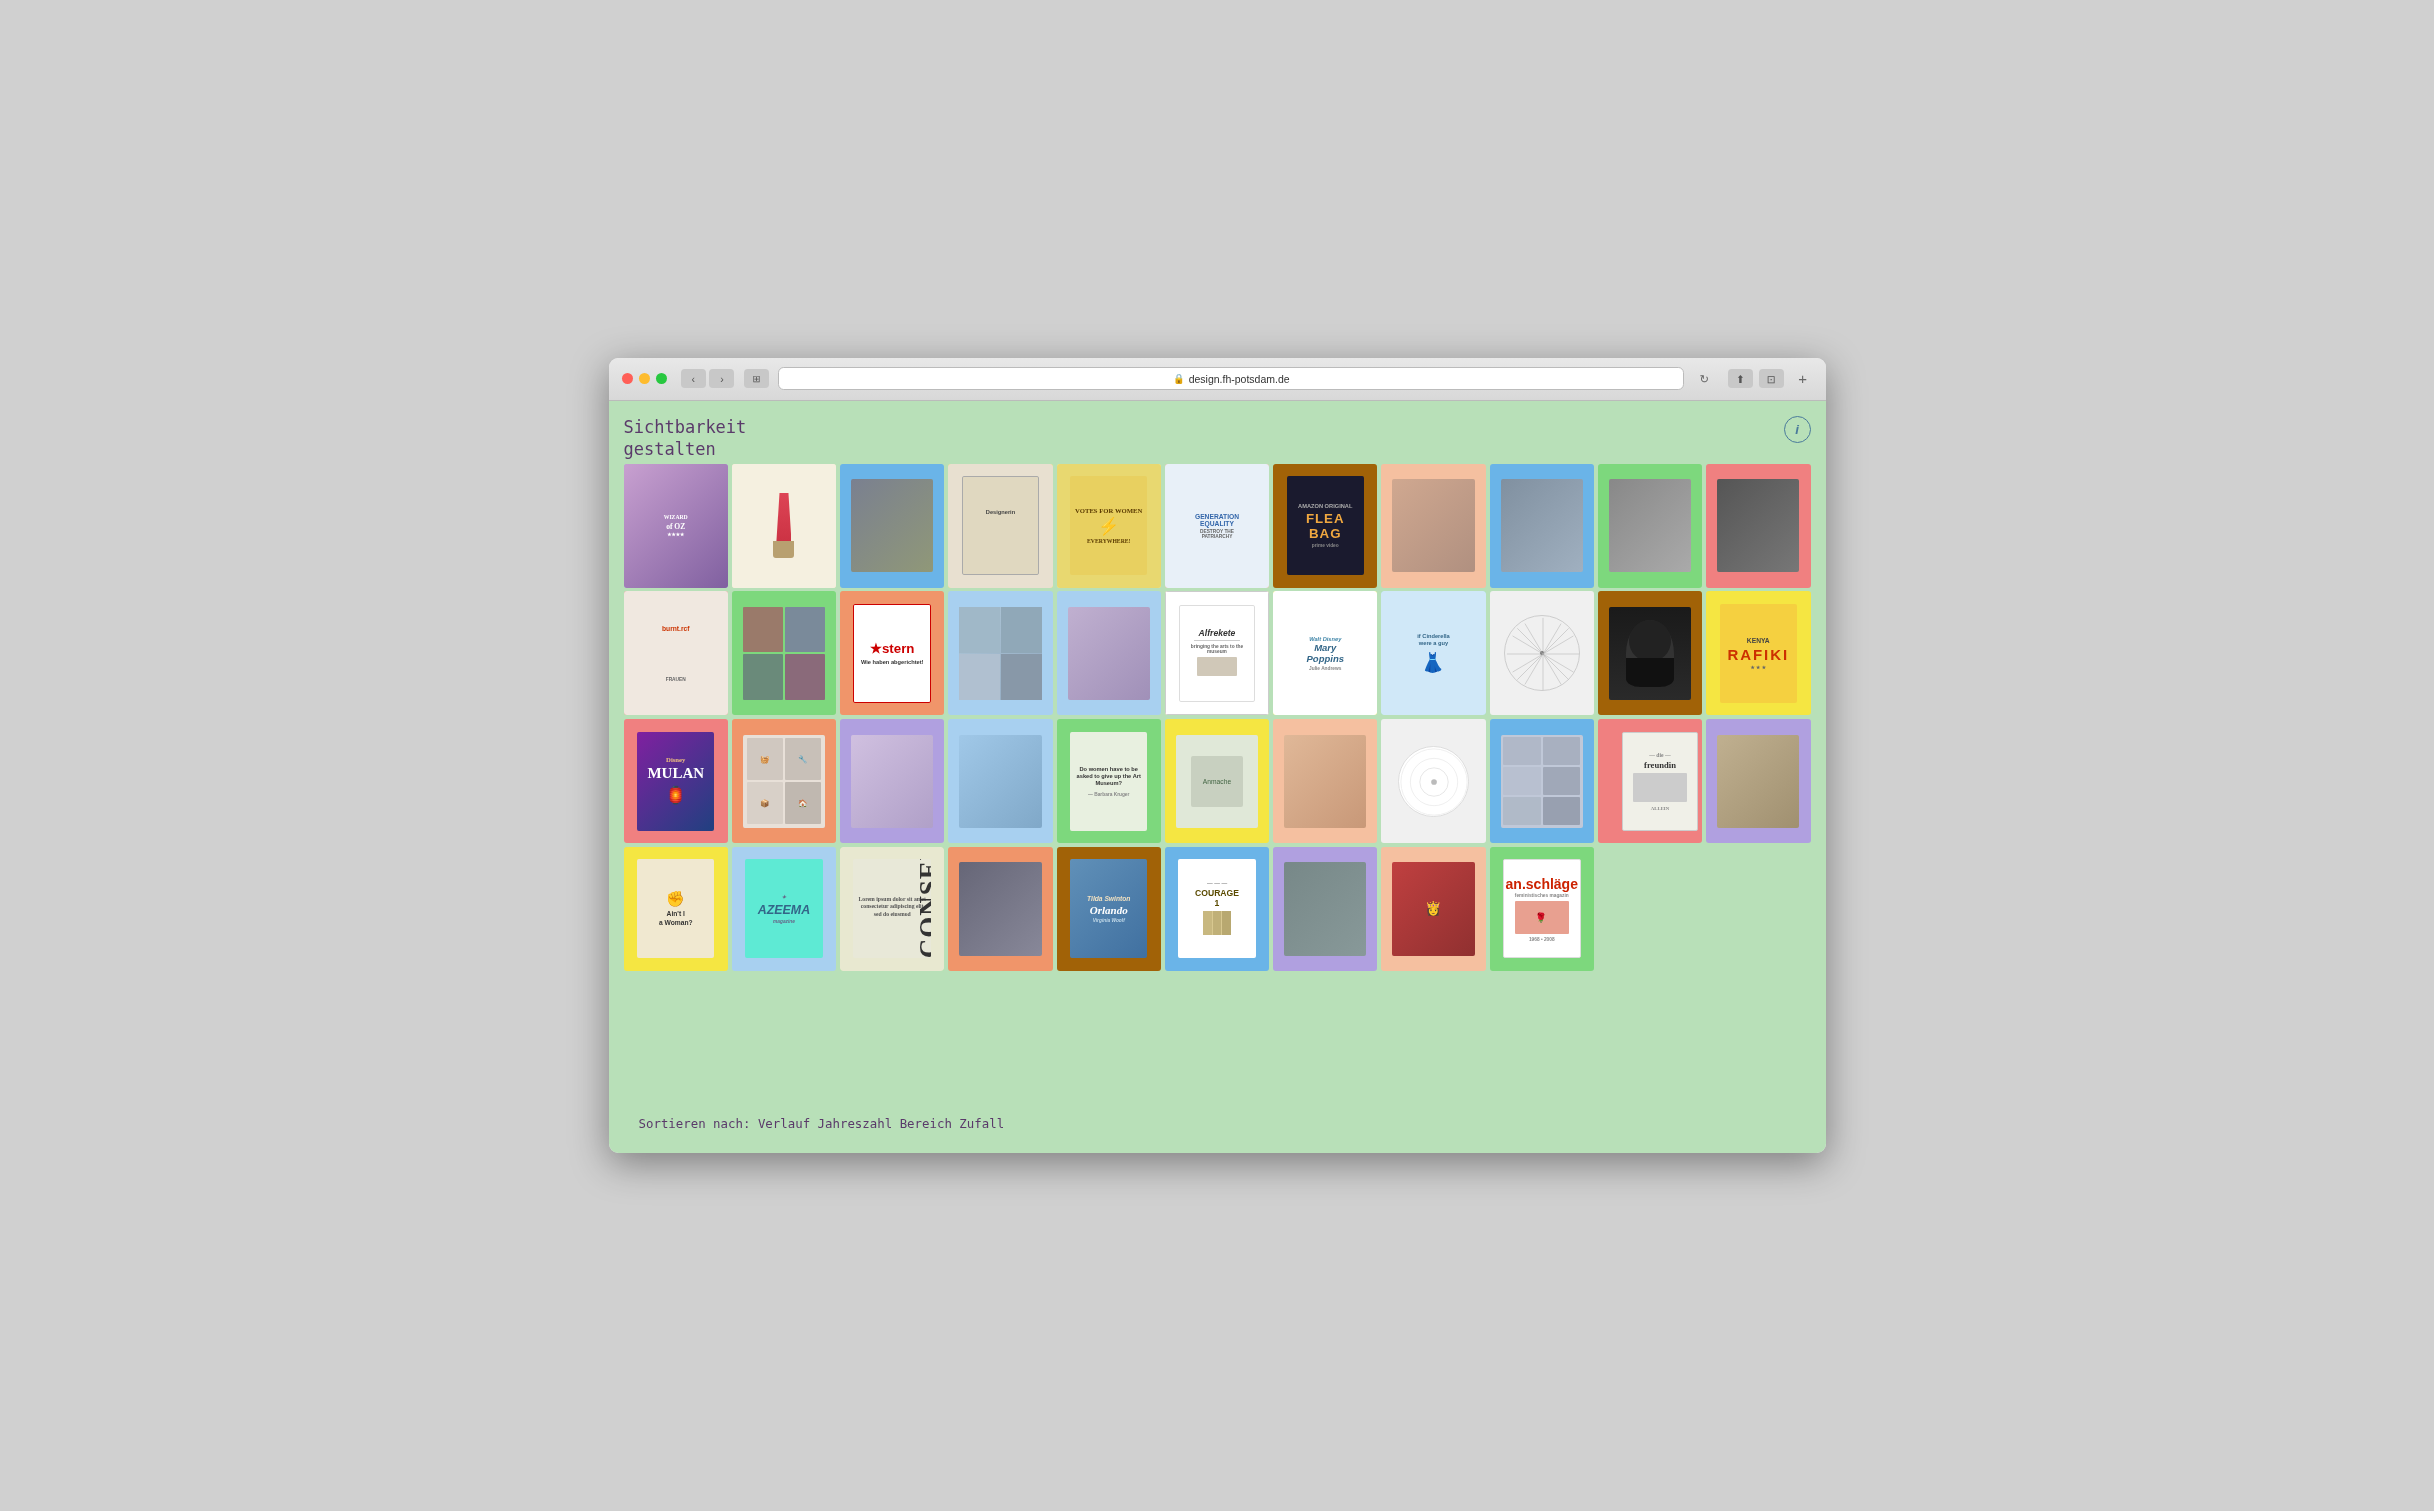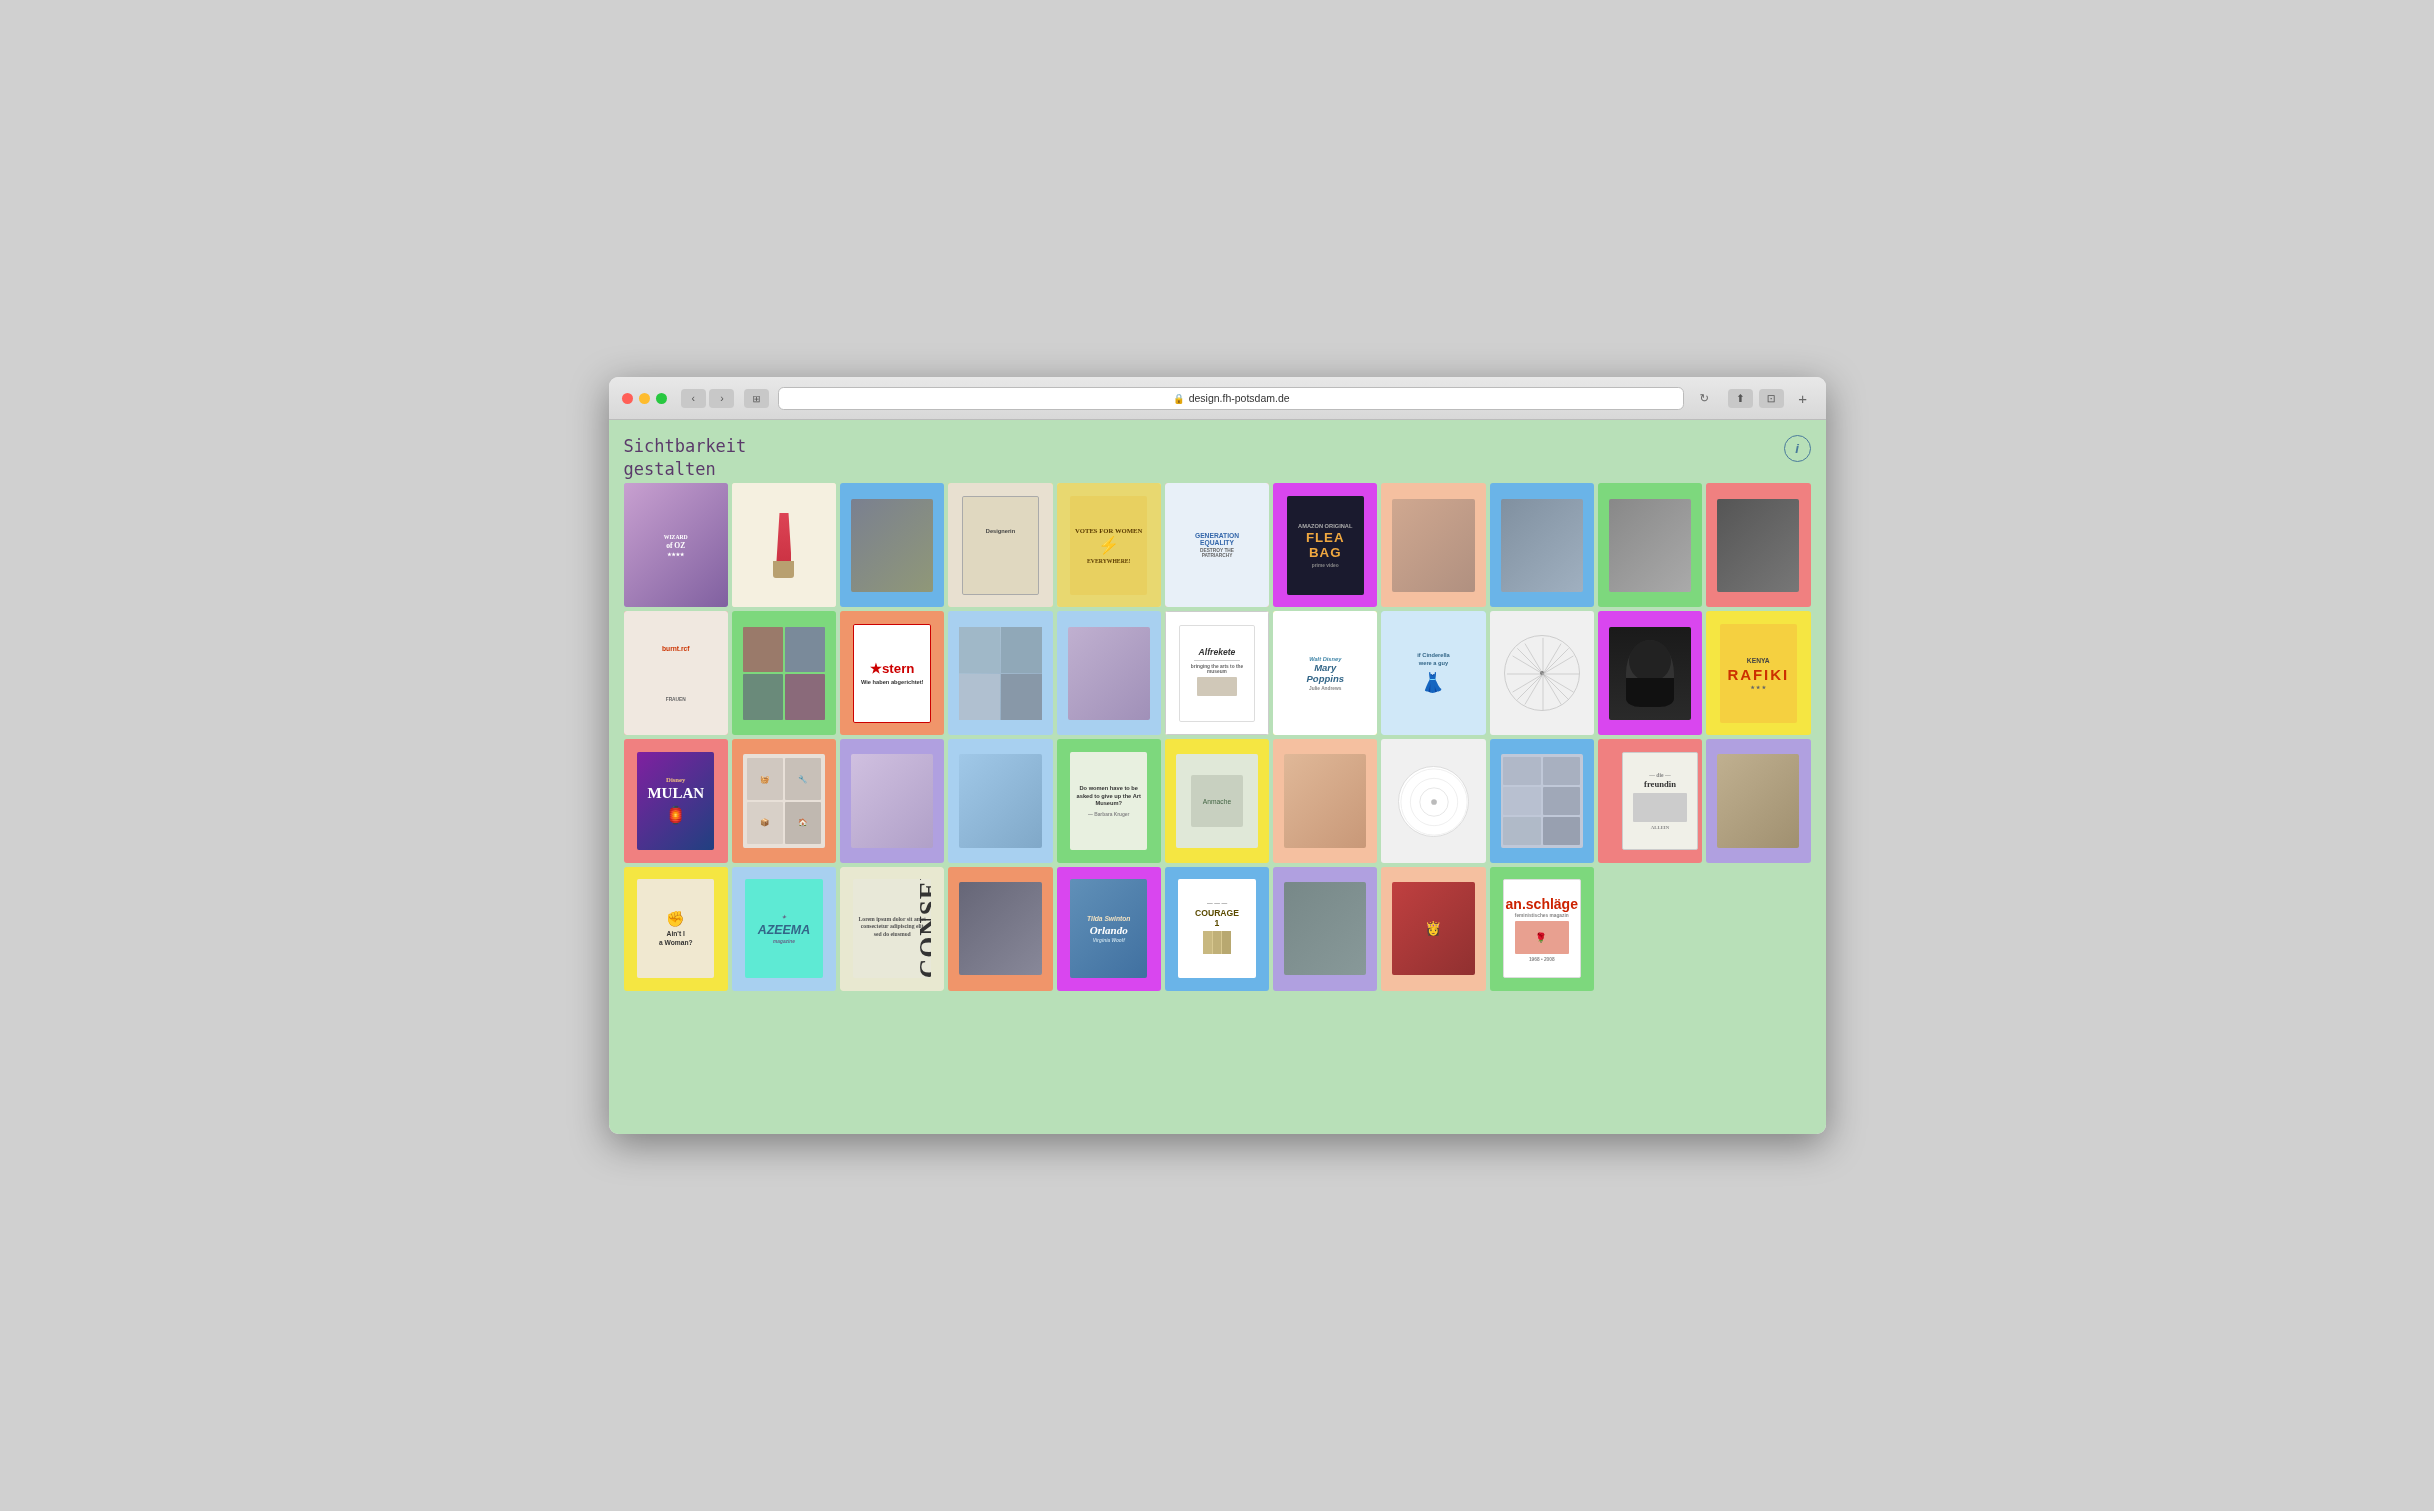--- a/index.html
+++ b/index.html
@@ -176,21 +176,21 @@
       overflow: hidden;
     }
 
     
     .c-yellow { background: #f5e642; }
     .c-salmon { background: #f0956a; }
     .c-blue { background: #6ab4e8; }
     .c-green { background: #7dd87d; }
     .c-pink { background: #f08080; }
     .c-lavender { background: #b0a0e0; }
-    .c-orange { background: #d946ef; }
+    .c-orange { background: #a16207; }
     .c-cream { background: #f5e8c0; }
     .c-white { background: #f0f0f0; }
     .c-peach { background: #f5c0a0; }
     .c-ltblue { background: #a8d0f0; }
     .c-ltyellow { background: #f8f0a0; }
 
     
     .poster {
       width: 80%;
       height: 85%;
@@ -778,15 +778,22 @@
             <div style="font-size:14px;font-weight:bold;color:#cc2200;">an.schläge</div>
             <div style="font-size:4.8px;color:#888;margin-top:1px;">feministisches magazin</div>
             <div style="width:80%;height:33px;background:#e8a090;margin:2.9px auto;border-radius:1px;display:flex;align-items:center;justify-content:center;font-size:9.5px;">🌹</div>
             <div style="font-size:4.8px;color:#888;">1968 • 2008</div>
           </div>
         </div>
       </div>
 
     </div>
 
+    <div class="sort-bar" style="margin-top:9.5px;">
+      <span>Sortieren nach:</span>
+      <span style="cursor:pointer;"> Verlauf</span>
+      <span style="cursor:pointer;"> Jahreszahl</span>
+      <span style="cursor:pointer;"> Bereich</span>
+      <span class="underline" style="cursor:pointer;">Zufall</span>
+    </div>
   </div>
 </div>
 
 
 </body></html>

